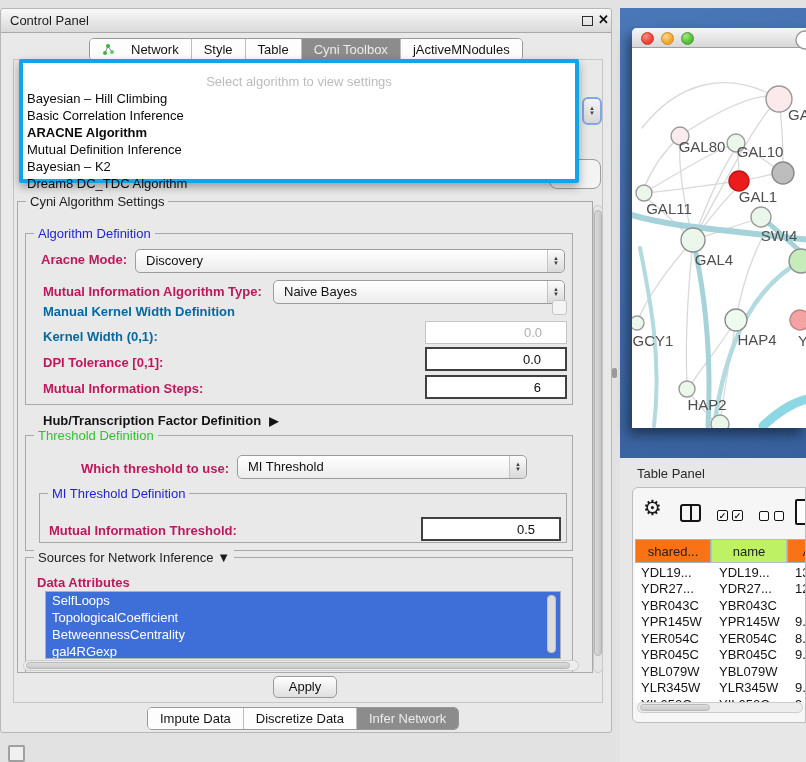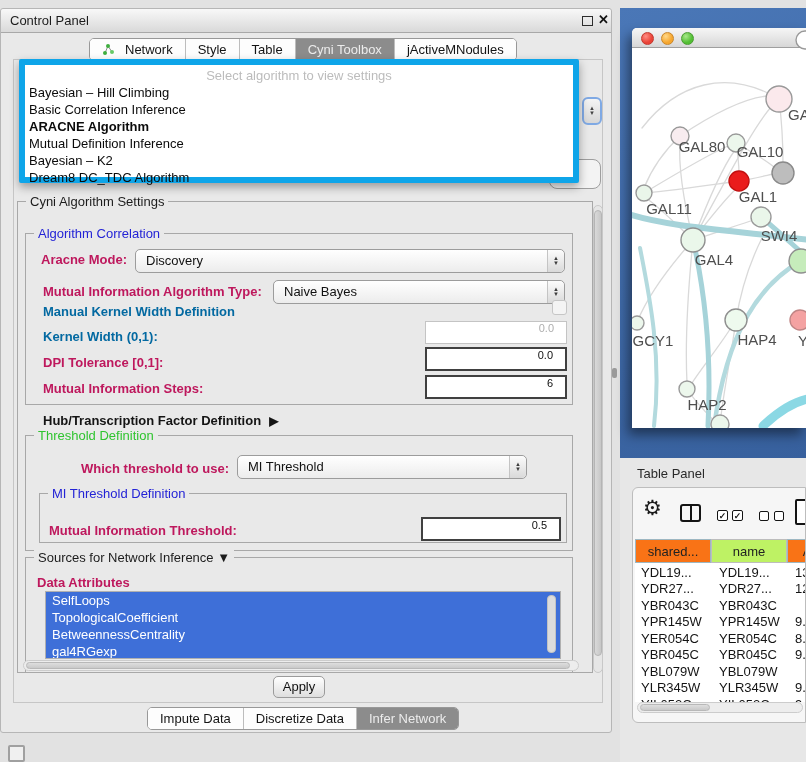--- a/index.html
+++ b/index.html
@@ -8,68 +8,68 @@
 
   
   .cp{position:absolute;left:0;top:8px;width:612px;height:725px;background:#e9e9e9;border:1px solid #b6b6b6;border-radius:3px}
   .cp-titlebar{position:absolute;left:0;top:0;width:610px;height:24px;background:linear-gradient(#f8f8f8,#d9d9d9);border-bottom:1px solid #a8a8a8;border-radius:3px 3px 0 0}
   .cp-title{position:absolute;left:9px;top:4px;font-size:13px;color:#1c1c1c}
   .float-box{position:absolute;left:581px;top:7px;width:11px;height:10px;border:1.5px solid #2d2d2d;background:transparent}
   .close-x{position:absolute;left:597px;top:3px;font-size:13px;font-weight:bold;color:#111}
 
   
   .seg-bar{position:absolute;display:inline-flex;border:1px solid #989898;border-radius:5px;background:#fff;overflow:hidden;height:23px}
-  .seg{display:flex;align-items:center;gap:10px;padding:0 12px;font-size:13px;color:#141414;border-left:1px solid #bdbdbd;background:#fdfdfd;white-space:nowrap}
+  .seg{display:flex;align-items:center;gap:16px;padding:0 12px;font-size:13px;color:#141414;border-left:1px solid #bdbdbd;background:#fdfdfd;white-space:nowrap}
   .seg:first-child{border-left:none}
   .seg.sel{background:#8c8c8c;color:#ececec}
 
   .content-frame{position:absolute;left:12px;top:50px;width:590px;height:644px;border:1px solid #c6c6c6;background:#e9e9e9}
 
   
   .remnant-combo{position:absolute;left:581px;top:88px;width:20px;height:28px;border:2px solid #7fa9e4;border-radius:6px;background:linear-gradient(#f4f4f4,#d7d7d7);z-index:5;display:flex;flex-direction:column;align-items:center;justify-content:center;color:#444}
   .remnant-combo span{font-size:6px;line-height:5px}
   .remnant-box{position:absolute;left:548px;top:150px;width:52px;height:30px;border:1px solid #9e9e9e;border-radius:8px;background:#f3f3f3;z-index:4}
 
   
-  .popup{position:absolute;left:18px;top:50px;width:560px;height:124px;background:#fff;border:6px solid #0ea5e9;border-radius:2px;box-shadow:0 4px 10px rgba(0,0,0,.35);z-index:40;padding-top:2px}
+  .popup{position:absolute;left:18px;top:50px;width:560px;height:124px;background:#fff;border:4px solid #0ea5e9;border-radius:2px;box-shadow:0 4px 10px rgba(0,0,0,.35);z-index:40;padding-top:10px}
   .popup .ph{height:17px;line-height:17px;text-align:center;color:#bcbcbc;font-size:13px}
   .popup .it{height:17px;line-height:17px;padding-left:4px;font-size:13px;color:#0b0b0b;white-space:nowrap}
   .popup .it.b{font-weight:bold}
 
   
   .groupbox{position:absolute;border:1px solid #a8a8a8}
   .gtitle{position:absolute;top:-8px;left:8px;background:#e9e9e9;padding:0 4px;font-size:13px;white-space:nowrap;color:#1c1c1c}
   .gtitle.blue{color:#2323d6}
   .gtitle.green{color:#2fc42f}
 
   .flabel{position:absolute;font-size:13px;font-weight:bold;color:#be185d;white-space:nowrap;height:16px;line-height:16px}
   .flabel.dis{color:#0369a1}
 
   .combo{position:absolute;height:24px;border:1px solid #9c9c9c;border-radius:5px;background:linear-gradient(#ffffff,#ececec);font-size:13px;color:#111;line-height:22px;padding-left:10px;white-space:nowrap}
   .combo .cap{position:absolute;right:0;top:0;bottom:0;width:17px;border-left:1px solid #c4c4c4;border-radius:0 5px 5px 0;background:linear-gradient(#fcfcfc,#d9d9d9);display:flex;flex-direction:column;align-items:center;justify-content:center;color:#3c3c3c}
   .combo .cap span{font-size:6px;line-height:5px}
 
-  .tfield{position:absolute;background:#fff;font-size:11px;display:flex;align-items:flex-start;justify-content:flex-end;padding-right:12px}
+  .tfield{position:absolute;background:#fff;font-size:13px;display:flex;align-items:center;justify-content:flex-end;padding-right:24px}
   .tfield.strong{border:2px solid #404040;color:#0d0d0d}
   .tfield.dim{border:1px solid #c4c4c4;color:#aeaeae}
 
   .chk{position:absolute;width:15px;height:15px;border:1px solid #c6c6c6;border-radius:3px;background:#f4f4f4}
 
   
   .vtrack{position:absolute;background:#e6e6e6;border:1px solid #c8c8c8;border-radius:6px}
   .vthumb{position:absolute;background:linear-gradient(90deg,#d9d9d9,#c7c7c7);border:1px solid #b5b5b5;border-radius:5px}
   .hbar{position:absolute;background:#ededed;border:1px solid #cccccc;border-radius:6px}
   .hthumb{position:absolute;background:linear-gradient(#dedede,#c9c9c9);border:1px solid #b8b8b8;border-radius:5px}
 
   
   .attr-list{position:absolute;background:#fff;border:1px solid #b0b0b0;overflow:hidden}
   .attr-item{height:17px;line-height:17px;padding-left:6px;font-size:13px;color:#fff;background:#3e6fd8;width:100%;white-space:nowrap}
   .list-vthumb{position:absolute;width:9px;background:#dcdcdc;border-radius:4px;border:1px solid #c2c2c2}
 
-  .apply-btn{position:absolute;width:52px;height:22px;border:1px solid #9b9b9b;border-radius:5px;background:linear-gradient(#ffffff,#dedede);font-size:13px;color:#111;text-align:center;line-height:20px}
+  .apply-btn{position:absolute;width:64px;height:22px;border:1px solid #9b9b9b;border-radius:5px;background:linear-gradient(#ffffff,#dedede);font-size:13px;color:#111;text-align:center;line-height:20px}
 
   .hub-row{position:absolute;font-size:13px;font-weight:bold;color:#141414;white-space:nowrap}
   .hub-row .tri{font-size:12px;margin-left:8px}
 
   
   .blue-panel{position:absolute;left:620px;top:8px;width:186px;height:450px;background:linear-gradient(160deg,#4a77b7,#37609d)}
   .net-window{position:absolute;left:12px;top:20px;width:174px;height:400px;background:#fff;border-radius:5px 0 0 0;box-shadow:-4px 7px 12px rgba(0,0,0,.45);overflow:hidden}
   .nw-titlebar{position:absolute;left:0;top:0;width:174px;height:20px;background:linear-gradient(#f6f6f6,#d7d7d7);border-bottom:1px solid #9f9f9f;z-index:1}
   .light{position:absolute;top:4px;width:13px;height:13px;border-radius:50%;z-index:3}
   .light.red{left:9px;background:radial-gradient(circle at 35% 30%,#ff8d84,#ea4337 60%);border:1px solid #c0392f}
@@ -157,21 +157,21 @@
   </div>
 
   <div class="groupbox" style="left:16px;top:192px;width:576px;height:472px">
     <span class="gtitle">Cyni Algorithm Settings</span>
   </div>
   <div class="vtrack" style="left:592px;top:196px;width:10px;height:468px">
     <div class="vthumb" style="left:0px;top:4px;width:8px;height:446px"></div>
   </div>
 
   <div class="groupbox" style="left:24px;top:224px;width:548px;height:172px">
-    <span class="gtitle blue">Algorithm Correlation</span>
+    <span class="gtitle blue">Algorithm Definition</span>
   </div>
   <span class="flabel" style="left:40px;top:243px">Aracne Mode:</span>
   <div class="combo" style="left:134px;top:240px;width:430px">
     <span>Discovery</span>
     <span class="cap">
         <span>▲</span>
         <span>▼</span>
       </span>
   </div>
   <span class="flabel" style="left:42px;top:275px">Mutual Information Algorithm Type:</span>

